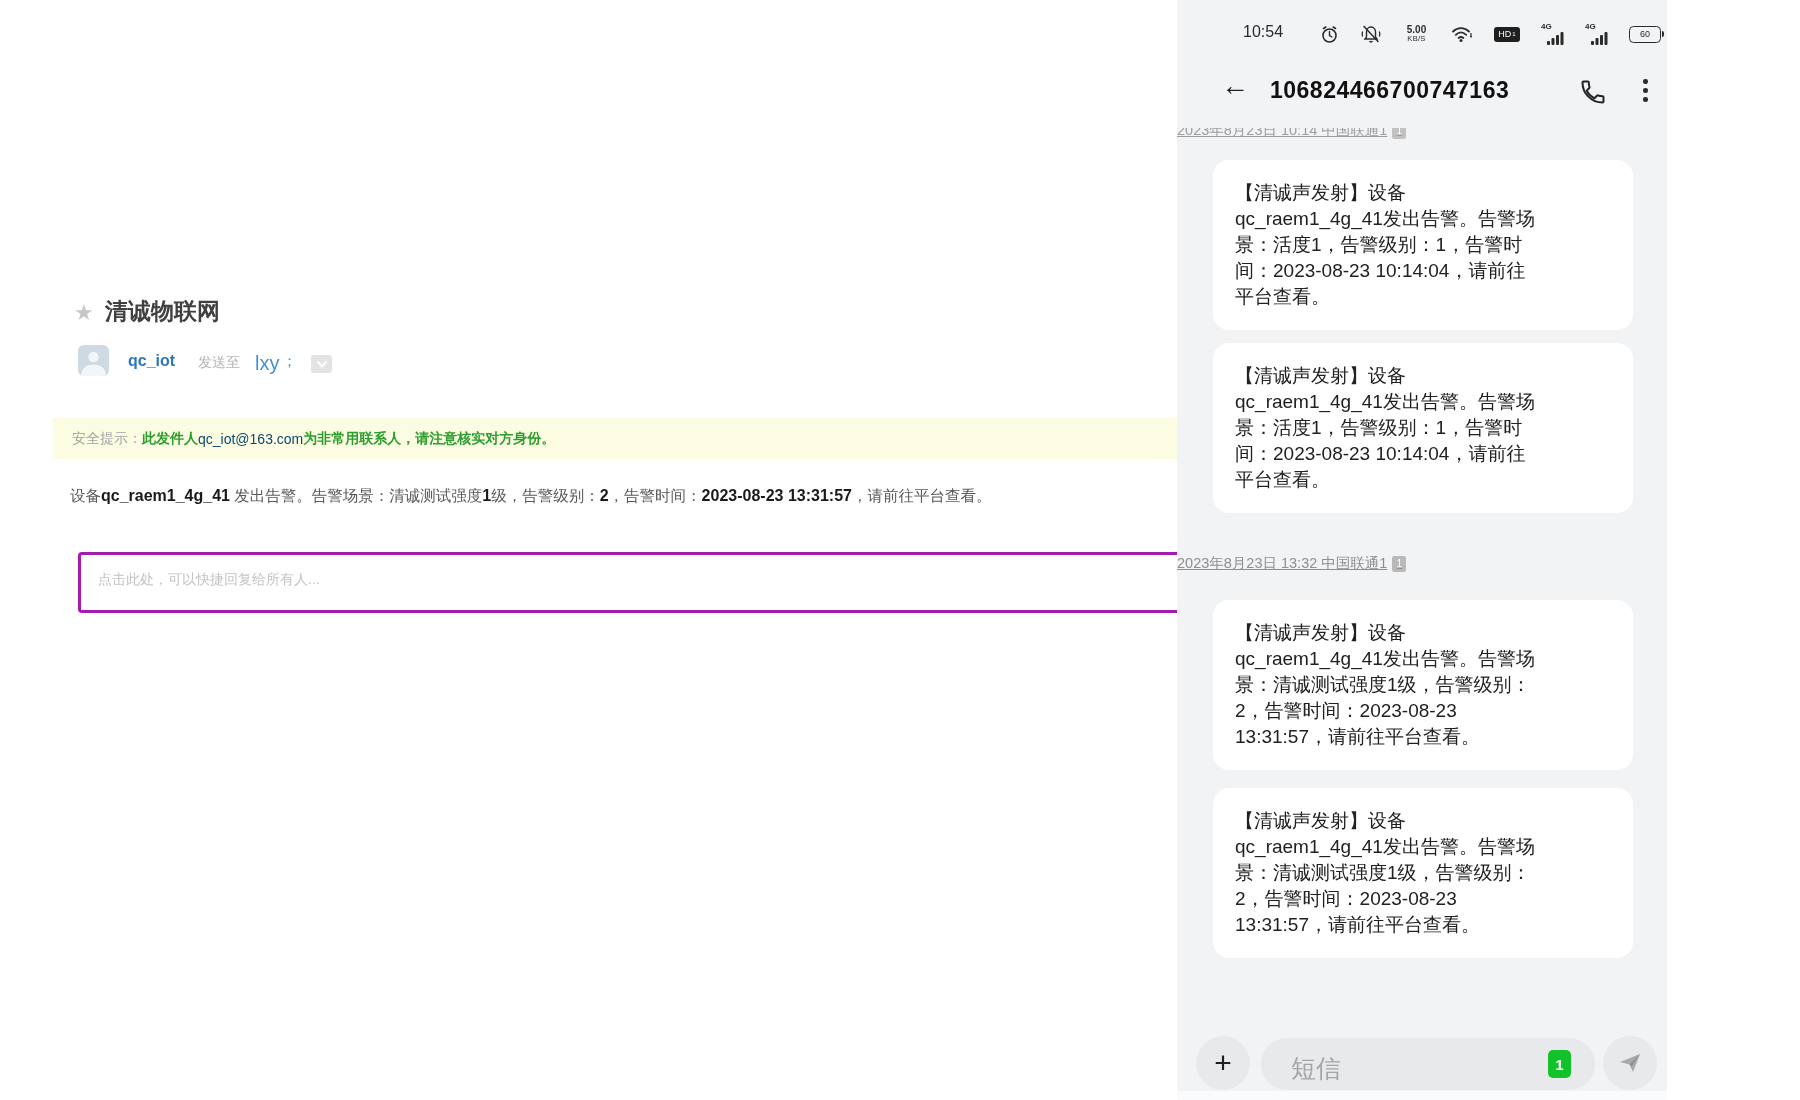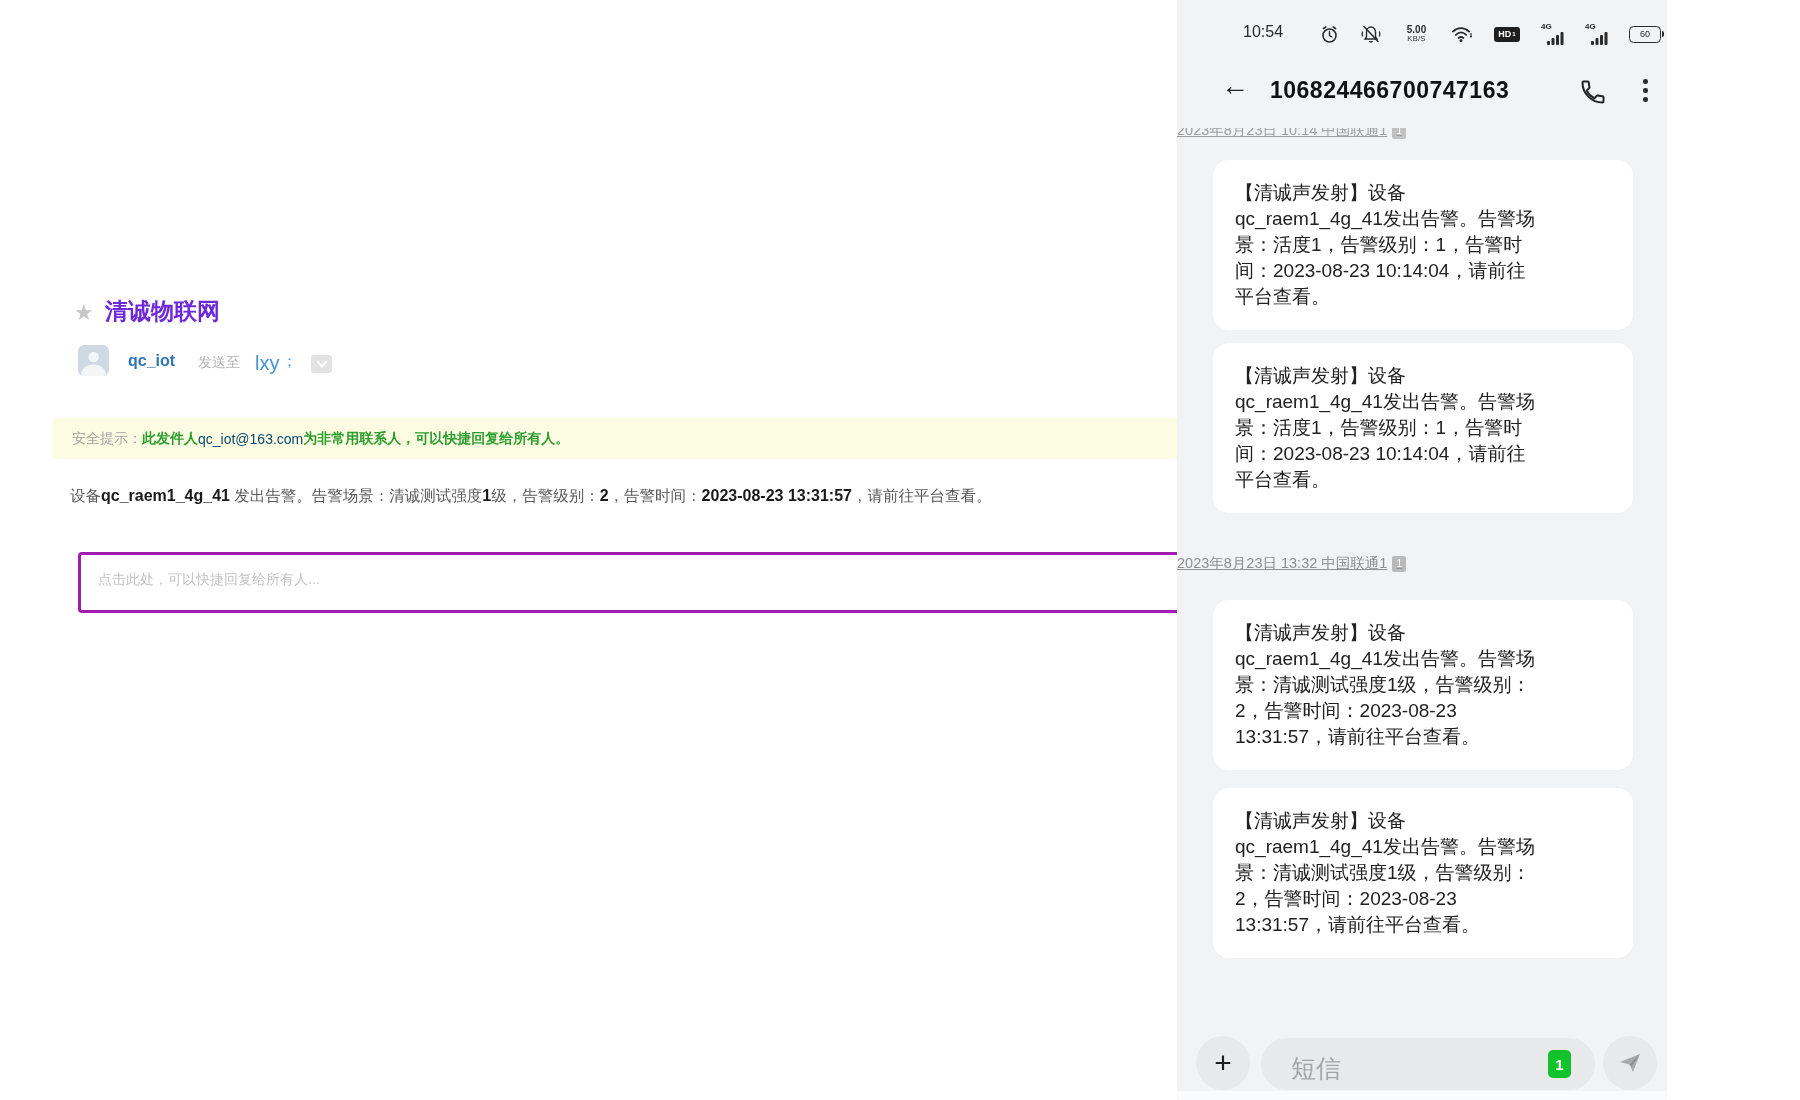--- a/index.html
+++ b/index.html
@@ -2,21 +2,21 @@
 <html><head>
 <meta charset="utf-8">
 <style>
   * { margin:0; padding:0; box-sizing:border-box; }
   html,body { width:1800px; height:1100px; background:#ffffff;
     font-family:"Liberation Sans","DejaVu Sans",sans-serif; }
   #page { position:relative; width:1800px; height:1100px; overflow:hidden; background:#fff; }
 
   
   .em-star { position:absolute; left:74px; top:300px; font-size:22px; color:#c7c7c7; }
-  .em-title { position:absolute; left:105px; top:296px; font-size:23px; font-weight:bold; color:#6d28d9; }
+  .em-title { position:absolute; left:105px; top:296px; font-size:23px; font-weight:bold; color:#404040; }
   .em-avatar { position:absolute; left:78px; top:345px; width:31px; height:31px; border-radius:6px;
     background:#cfd9e4; overflow:hidden; }
   .em-avatar svg { display:block; }
   .em-sender-name { position:absolute; left:128px; top:352px; font-size:16px; font-weight:bold; color:#2f76b9; }
   .em-sentto { position:absolute; left:198px; top:354px; font-size:14px; color:#b3b3b3; }
   .em-recipient { position:absolute; left:255px; top:352px; font-size:20px; color:#4692d3; }
   .em-semicolon { position:absolute; left:282px; top:352px; font-size:15px; color:#4692d3; }
   .em-dropdown { position:absolute; left:311px; top:355px; width:21px; height:18px; border-radius:3px;
     background:#e3e3e3; display:flex; align-items:center; justify-content:center; cursor:pointer; }
 
@@ -36,21 +36,21 @@
 
   
   .phone { position:absolute; left:1177px; top:0; width:490px; height:1100px; background:#f2f3f5; overflow:hidden; }
 
   .ph-time { position:absolute; left:66px; top:23px; font-size:16px; color:#2b2b2b; }
   .ph-status { position:absolute; right:6px; top:21px; height:26px; display:flex; align-items:center; gap:21px; color:#2b2b2b; }
   .st-speed { width:27px; text-align:center; line-height:1; }
   .st-speed .v { font-size:10px; font-weight:bold; }
   .st-speed .u { font-size:7.5px; letter-spacing:0.3px; }
   .st-hd { background:#1f1f1f; color:#fff; border-radius:3px; width:26px; height:15px;
-    display:flex; align-items:center; justify-content:center; font-size:9px; font-weight:bold; line-height:1; }
+    display:flex; align-items:center; justify-content:center; font-size:9px; font-weight:normal; line-height:1; }
   .st-hd sup { font-size:6px; margin-left:1px; }
   .st-sig { position:relative; width:23px; height:22px; }
   .st-sig .g { position:absolute; left:0; top:0; font-size:8px; font-weight:bold; line-height:1; }
   .st-sig svg { position:absolute; right:0; bottom:0; }
   .st-batt { position:relative; width:32px; height:17px; border:1.5px solid #2b2b2b; border-radius:4.5px;
     display:flex; align-items:center; justify-content:center; font-size:9px; color:#2b2b2b; }
   .st-batt::after { content:""; position:absolute; right:-4px; top:4px; width:2.5px; height:6px;
     background:#2b2b2b; border-radius:0 2px 2px 0; }
 
   .ph-back { position:absolute; left:44px; top:72px; font-size:28px; color:#222; line-height:1; cursor:pointer; }
@@ -107,21 +107,21 @@
     <div class="em-dropdown">
       <svg width="10" height="7" viewBox="0 0 10 7">
         <path d="M1 1 L5 5.5 L9 1" stroke="#ffffff" stroke-width="2" fill="none" stroke-linecap="round"></path>
       </svg>
     </div>
 
     <div class="em-security">
       <span class="sec-prefix">安全提示：</span>
       <span class="sec-green">此发件人</span>
       <span class="sec-red">qc_iot@163.com</span>
-      <span class="sec-green">为非常用联系人，可以快捷回复给所有人。</span>
+      <span class="sec-green">为非常用联系人，请注意核实对方身份。</span>
     </div>
 
     <div class="em-body"><span>设备</span><b>qc_raem1_4g_41</b><span> 发出告警。告警场景：清诚测试强度</span><b>1</b><span>级，告警级别：</span><b>2</b><span>，告警时间：</span><b>2023-08-23 13:31:57</b><span>，请前往平台查看。</span></div>
 
     <div class="em-reply">
       <span>点击此处，可以快捷回复给所有人...</span>
     </div>
   </div>
 
   <div class="phone">

